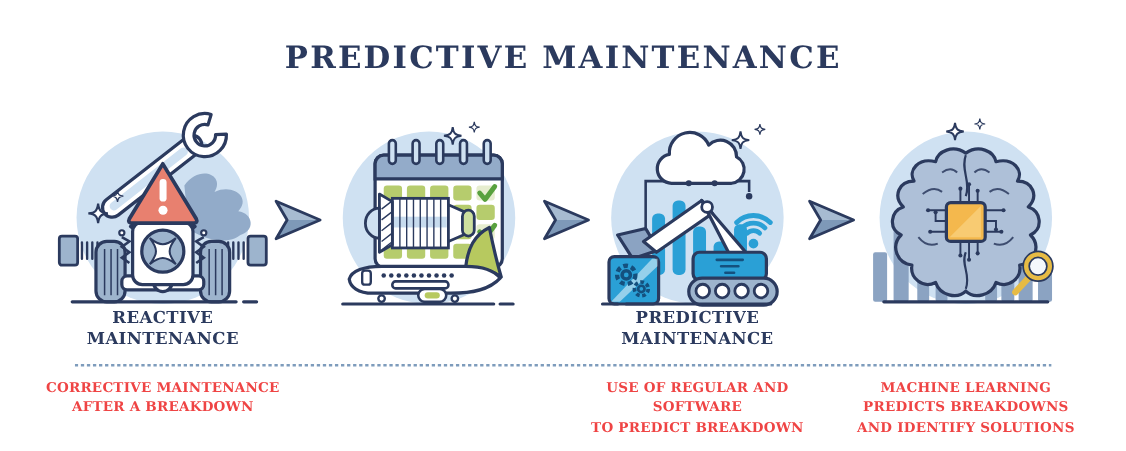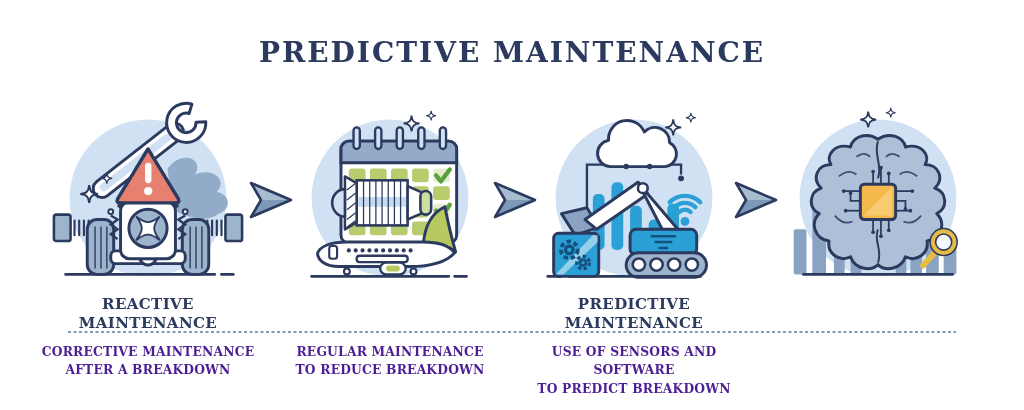--- a/index.html
+++ b/index.html
@@ -8,26 +8,26 @@
     font-family:"DejaVu Serif","Liberation Serif",serif;
   }
   .title{
     position:absolute;top:36px;left:0;width:1024px;text-align:center;
     font-size:28px;font-weight:700;letter-spacing:2px;color:#2b3a5e;
   }
   .stage{position:absolute;top:0;width:244px;height:410px;}
   .stage-0{left:26px;} .stage-1{left:268px;} .stage-2{left:512px;} .stage-3{left:756px;}
   .illo{position:absolute;top:98px;left:24px;width:196px;height:196px;}
   .stage-name{
-    position:absolute;top:295px;left:32px;width:180px;text-align:center;
+    position:absolute;top:280px;left:32px;width:180px;text-align:center;
     font-size:15px;font-weight:700;letter-spacing:.4px;line-height:1.25;color:#2b3a5e;
   }
   .stage-desc{
     position:absolute;top:343px;left:10px;width:224px;text-align:center;
-    font-size:12.3px;font-weight:700;letter-spacing:.2px;line-height:1.5;color:#4c1d95;
+    font-size:12.3px;font-weight:700;letter-spacing:.2px;line-height:1.5;color:#ef4444;
     white-space:pre-line;
   }
   .divider{position:absolute;top:330px;left:68px;width:888px;height:4px;}
   .arrow{position:absolute;width:48px;height:48px;top:176px;}
   .arrow-0{left:246px;} .arrow-1{left:490px;} .arrow-2{left:731px;}
 </style>
 </head>
 <body>
 
 <div class="canvas">
@@ -155,22 +155,20 @@
             <circle cx="121" cy="155.5" r="2.1"></circle>
         </g>
         <rect x="66" y="161" width="52" height="6.5" rx="3" fill="#fff" stroke="#2b3a5e" stroke-width="2.4"></rect>
         <rect x="90" y="168" width="26" height="12" rx="6" fill="#fff" stroke="#2b3a5e" stroke-width="2.4"></rect>
         <rect x="96" y="171" width="14" height="6" rx="3" fill="#b7c95f"></rect>
         <circle cx="56" cy="177" r="3" fill="#fff" stroke="#2b3a5e" stroke-width="2.2"></circle>
         <circle cx="124" cy="177" r="3" fill="#fff" stroke="#2b3a5e" stroke-width="2.2"></circle>
       </g>
       <path d="M20,182 H160 M166,182 h12" stroke="#2b3a5e" stroke-width="3" stroke-linecap="round"></path>
     </svg>
-    <div class="stage-desc">REGULAR MAINTENANCE
-TO REDUCE BREAKDOWN</div>
   </div>
 
   <div class="stage stage-2">
     <svg class="illo" viewBox="0 0 200 200">
       <circle cx="100" cy="102" r="80" fill="#cfe1f2"></circle>
       <g fill="#fff" stroke="#2b3a5e" stroke-width="2">
         <path transform="translate(140,30) scale(0.9)" d="M0,-9 C0.8,-2.5 2.5,-0.8 9,0 C2.5,0.8 0.8,2.5 0,9 C-0.8,2.5 -2.5,0.8 -9,0 C-2.5,-0.8 -0.8,-2.5 0,-9 Z"></path>
         <path transform="translate(158,20) scale(0.55)" d="M0,-9 C0.8,-2.5 2.5,-0.8 9,0 C2.5,0.8 0.8,2.5 0,9 C-0.8,2.5 -2.5,0.8 -9,0 C-2.5,-0.8 -0.8,-2.5 0,-9 Z"></path>
       </g>
       <g>
@@ -216,21 +214,21 @@
           <circle cx="34" cy="155" r="5.5" fill="#14507e"></circle>
           <circle cx="34" cy="155" r="2.2" fill="#2aa0d6"></circle>
           <circle cx="48" cy="168" r="6.4" fill="none" stroke="#14507e" stroke-width="3.4" stroke-dasharray="3.4 2.4"></circle>
           <circle cx="48" cy="168" r="4.2" fill="#14507e"></circle>
           <circle cx="48" cy="168" r="1.7" fill="#2aa0d6"></circle>
         </g>
       </g>
       <path d="M12,182 h14 M34,182 H168" stroke="#2b3a5e" stroke-width="3" stroke-linecap="round"></path>
     </svg>
     <div class="stage-name">PREDICTIVE MAINTENANCE</div>
-    <div class="stage-desc">USE OF SENSORS AND SOFTWARE
+    <div class="stage-desc">USE OF REGULAR AND SOFTWARE
 TO PREDICT BREAKDOWN</div>
   </div>
 
   <div class="stage stage-3">
     <svg class="illo" viewBox="0 0 200 200">
       <circle cx="100" cy="102" r="80" fill="#cfe1f2"></circle>
       <g fill="#fff" stroke="#2b3a5e" stroke-width="2">
         <path transform="translate(90,22) scale(0.9)" d="M0,-9 C0.8,-2.5 2.5,-0.8 9,0 C2.5,0.8 0.8,2.5 0,9 C-0.8,2.5 -2.5,0.8 -9,0 C-2.5,-0.8 -0.8,-2.5 0,-9 Z"></path>
         <path transform="translate(113,15) scale(0.55)" d="M0,-9 C0.8,-2.5 2.5,-0.8 9,0 C2.5,0.8 0.8,2.5 0,9 C-0.8,2.5 -2.5,0.8 -9,0 C-2.5,-0.8 -0.8,-2.5 0,-9 Z"></path>
       </g>
@@ -289,20 +287,23 @@
         <polygon points="85,120 114,91 114,120" fill="#f8cb72"></polygon>
       </g>
       <g>
         <path d="M158,158 L146,171" stroke="#e7bb44" stroke-width="6" stroke-linecap="round"></path>
         <circle cx="167" cy="147" r="11" fill="#f4f8fc" stroke="#e7bb44" stroke-width="5"></circle>
         <circle cx="167" cy="147" r="13.8" fill="none" stroke="#2b3a5e" stroke-width="1.6"></circle>
         <circle cx="167" cy="147" r="8.2" fill="none" stroke="#2b3a5e" stroke-width="1.6"></circle>
       </g>
       <path d="M24,180 H176" stroke="#2b3a5e" stroke-width="3" stroke-linecap="round"></path>
     </svg>
+    <div class="stage-desc">MACHINE LEARNING
+PREDICTS BREAKDOWNS
+AND IDENTIFY SOLUTIONS</div>
   </div>
 
   <svg class="arrow arrow-0" viewBox="0 0 48 48">
     <polygon points="5,7 45,24 5,41 15,24" fill="#7e99b8"></polygon>
     <polygon points="5,7 45,24 15,24" fill="#a7bbd1"></polygon>
     <polygon points="5,7 45,24 5,41 15,24" fill="none" stroke="#2b3a5e" stroke-width="2.6" stroke-linejoin="round"></polygon>
   </svg>
   <svg class="arrow arrow-1" viewBox="0 0 48 48">
     <polygon points="5,7 45,24 5,41 15,24" fill="#7e99b8"></polygon>
     <polygon points="5,7 45,24 15,24" fill="#a7bbd1"></polygon>

